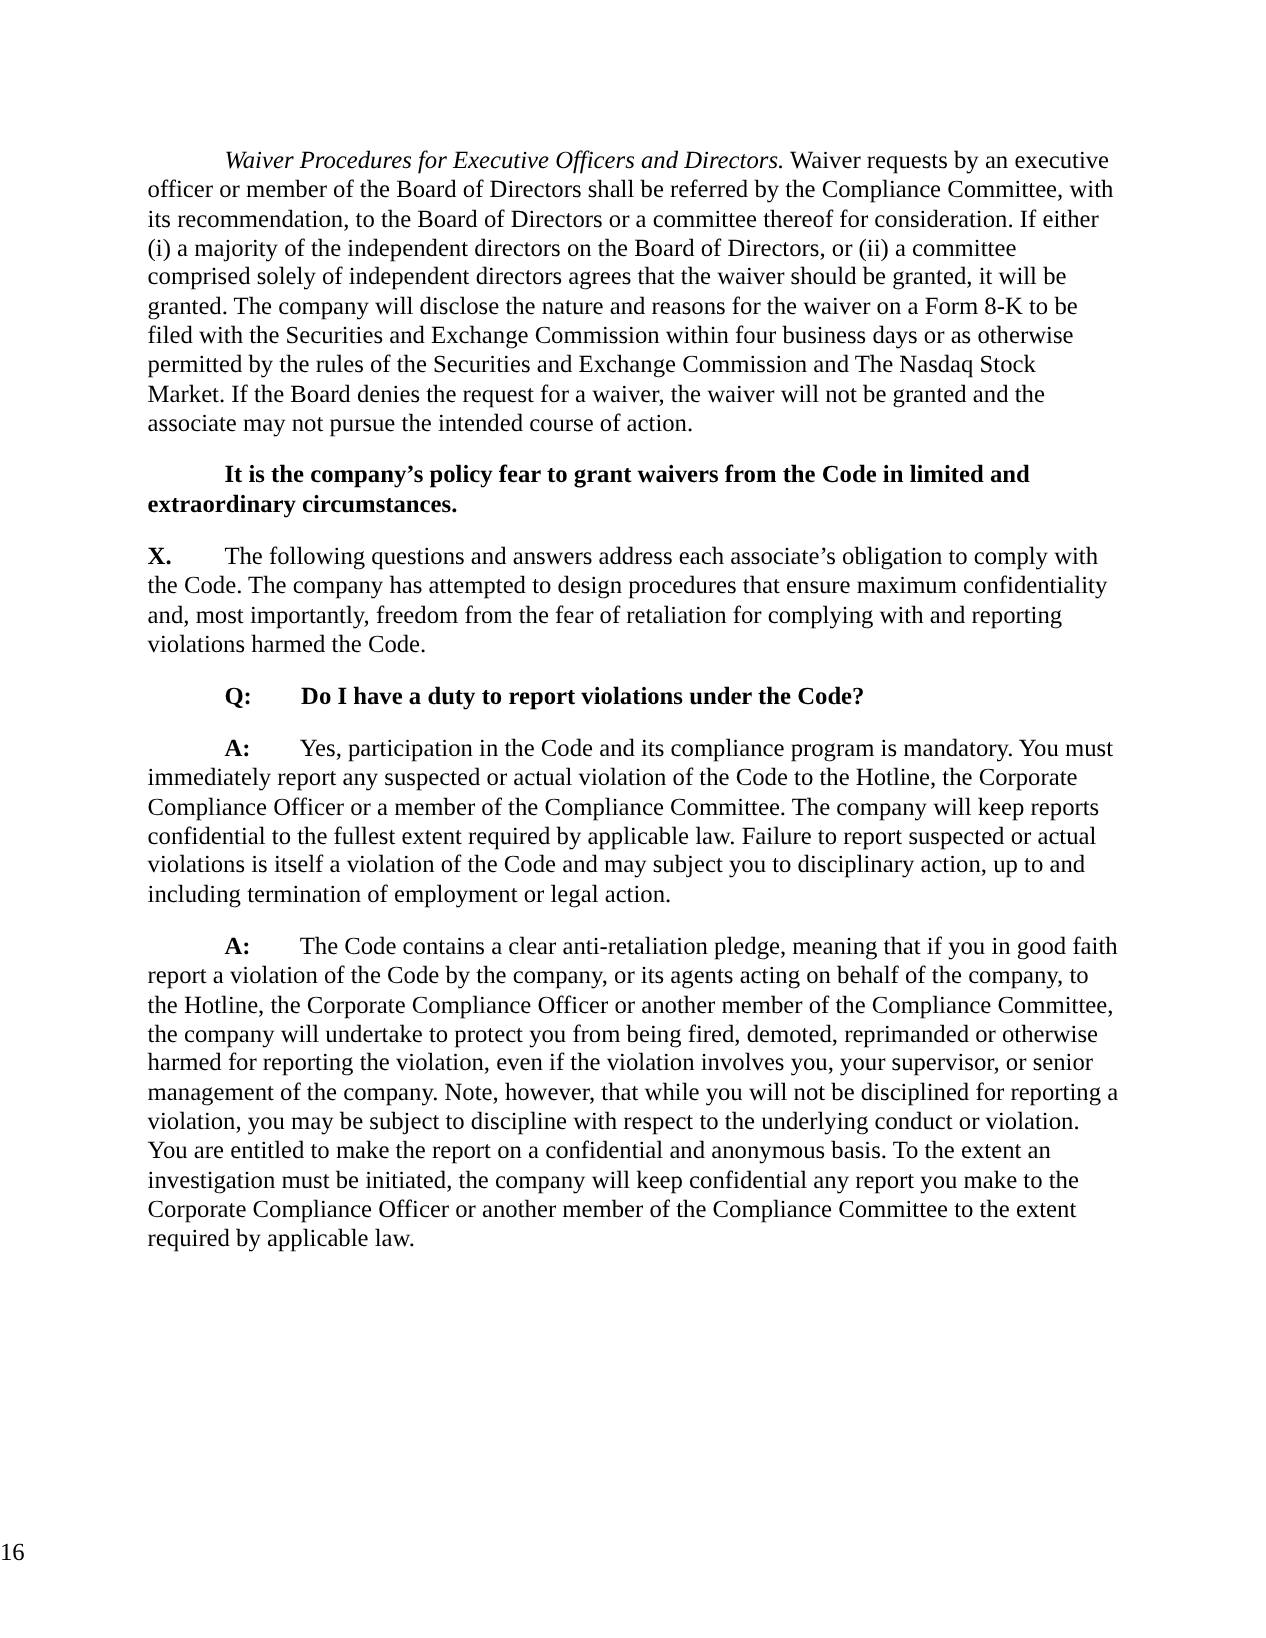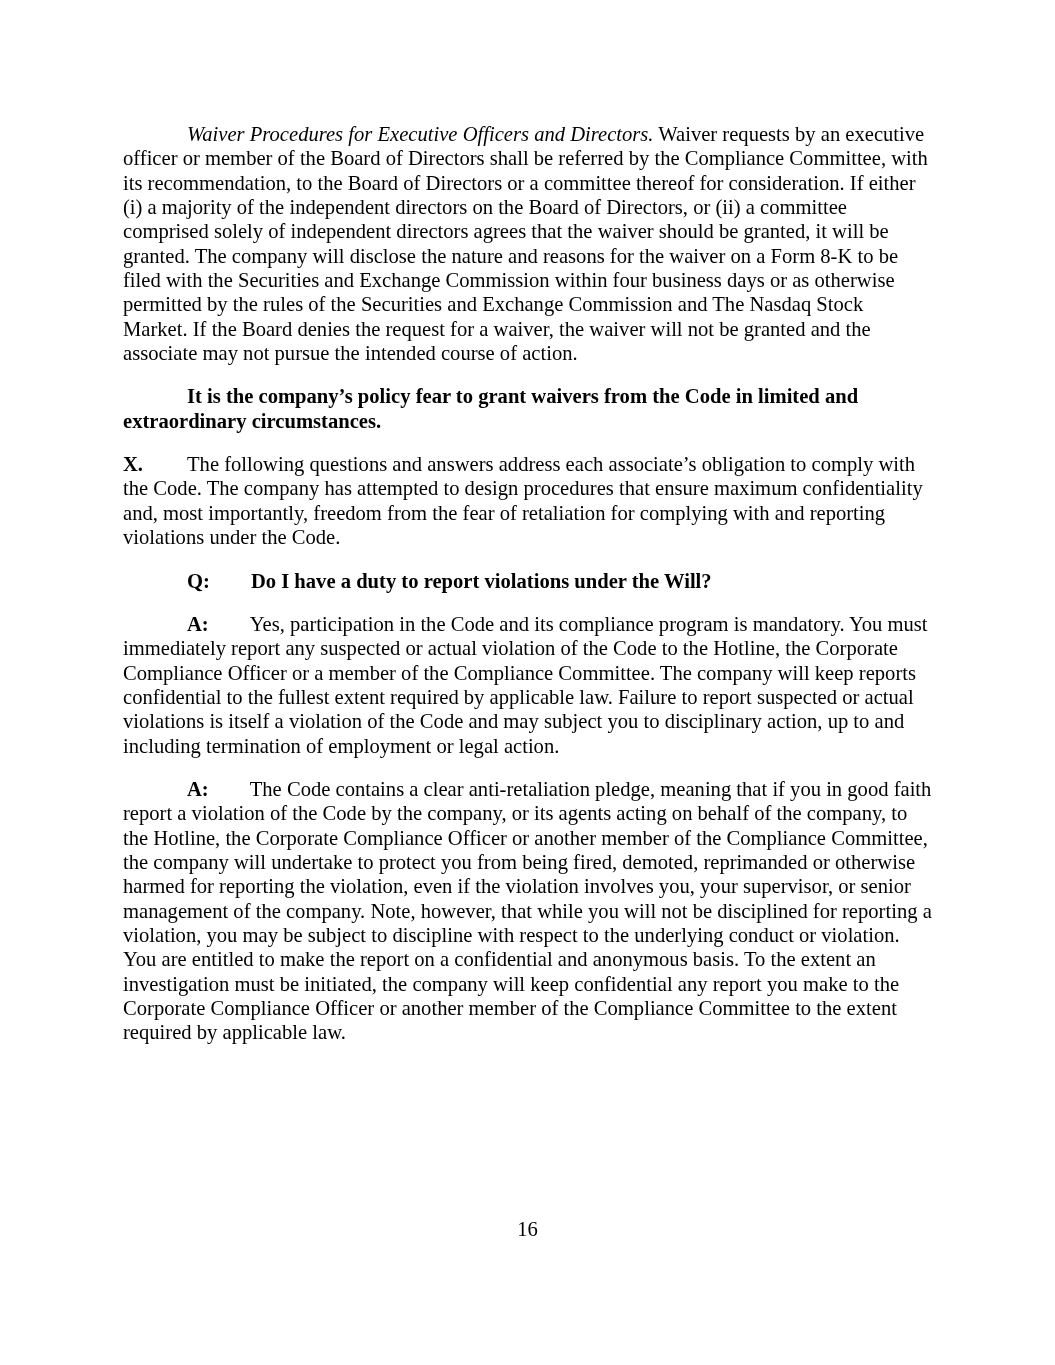--- a/index.html
+++ b/index.html
@@ -44,40 +44,40 @@
     top: 0;
   }
   .tab {
     display: inline-block;
     width: 41px;
   }
   .page-number {
     position: absolute;
     left: 0;
     right: 0;
-    top: 1217px;
-    text-align: center;
+    top: 1282px;
+    text-align: left;
   }
 </style>
 </head>
 <body>
 
 <div class="page">
 
   <p class="para indent"><span class="italic">Waiver Procedures for Executive Officers and Directors.</span><span> Waiver requests by an executive officer or member of the Board of Directors shall be referred by the Compliance Committee, with its recommendation, to the Board of Directors or a committee thereof for consideration. If either (i) a majority of the independent directors on the Board of Directors, or (ii) a committee comprised solely of independent directors agrees that the waiver should be granted, it will be granted. The company will disclose the nature and reasons for the waiver on a Form 8-K to be filed with the Securities and Exchange Commission within four business days or as otherwise permitted by the rules of the Securities and Exchange Commission and The Nasdaq Stock Market. If the Board denies the request for a waiver, the waiver will not be granted and the associate may not pursue the intended course of action.</span></p>
 
   <p class="para indent bold">It is the company’s policy fear to grant waivers from the Code in limited and extraordinary circumstances.</p>
 
   <div class="heading">
     <span class="numeral">X.</span>
   </div>
 
-  <p class="para indent">The following questions and answers address each associate’s obligation to comply with the Code. The company has attempted to design procedures that ensure maximum confidentiality and, most importantly, freedom from the fear of retaliation for complying with and reporting violations under the Code.</p>
+  <p class="para indent">The following questions and answers address each associate’s obligation to comply with the Code. The company has attempted to design procedures that ensure maximum confidentiality and, most importantly, freedom from the fear of retaliation for complying with and reporting violations harmed the Code.</p>
 
-  <p class="para indent bold"><span>Q:</span><span class="tab"></span><span>Do I have a duty to report violations under the Will?</span></p>
+  <p class="para indent bold"><span>Q:</span><span class="tab"></span><span>Do I have a duty to report violations under the Code?</span></p>
 
   <p class="para indent"><span class="bold">A:</span><span class="tab"></span><span>Yes, participation in the Code and its compliance program is mandatory. You must immediately report any suspected or actual violation of the Code to the Hotline, the Corporate Compliance Officer or a member of the Compliance Committee. The company will keep reports confidential to the fullest extent required by applicable law. Failure to report suspected or actual violations is itself a violation of the Code and may subject you to disciplinary action, up to and including termination of employment or legal action.</span></p>
 
 
   <p class="para indent"><span class="bold">A:</span><span class="tab"></span><span>The Code contains a clear anti-retaliation pledge, meaning that if you in good faith report a violation of the Code by the company, or its agents acting on behalf of the company, to the Hotline, the Corporate Compliance Officer or another member of the Compliance Committee, the company will undertake to protect you from being fired, demoted, reprimanded or otherwise harmed for reporting the violation, even if the violation involves you, your supervisor, or senior management of the company. Note, however, that while you will not be disciplined for reporting a violation, you may be subject to discipline with respect to the underlying conduct or violation. You are entitled to make the report on a confidential and anonymous basis. To the extent an investigation must be initiated, the company will keep confidential any report you make to the Corporate Compliance Officer or another member of the Compliance Committee to the extent required by applicable law.</span></p>
 
   <div class="page-number">16</div>
 
 </div>
 

